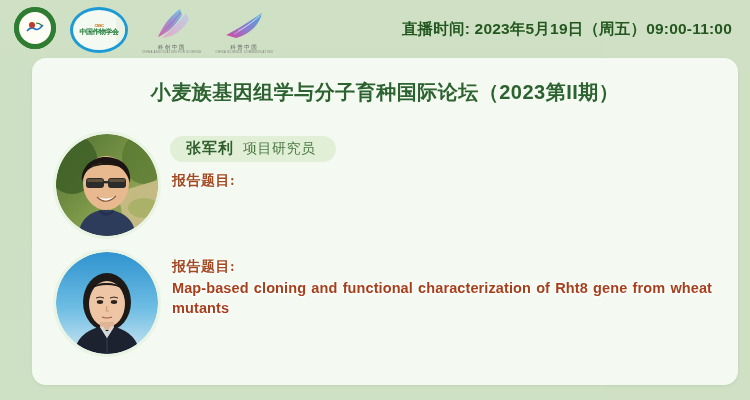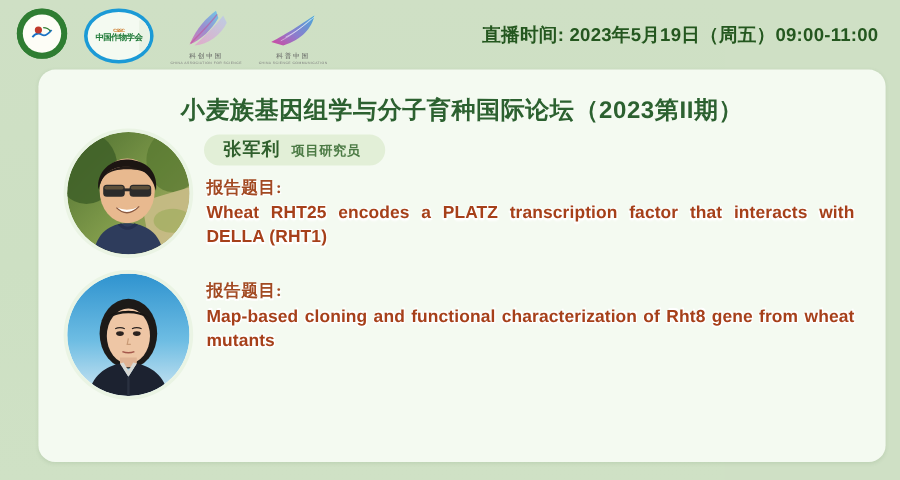--- a/index.html
+++ b/index.html
@@ -144,21 +144,21 @@
     margin: 22px 0 0 0;
     text-align: center;
     font-size: 20px;
     font-weight: bold;
     color: #2c6130;
     letter-spacing: .5px;
     line-height: 1.2;
   }
 
   .speakers {
-    margin-top: 4px;
+    margin-top: 28px;
     padding: 0 0 0 20px;
   }
   .speaker {
     display: flex;
     align-items: flex-start;
     margin-bottom: 14px;
   }
 
   .avatar-wrap {
     flex: 0 0 auto;
@@ -190,22 +190,22 @@
     padding: 3px 20px 4px 16px;
     margin-bottom: 6px;
   }
   .sp-name {
     font-size: 15px;
     font-weight: bold;
     color: #2f5f2c;
     letter-spacing: 1px;
   }
   .sp-role {
-    font-size: 11px;
-    font-weight: bold;
+    font-size: 14px;
+    font-weight: normal;
     color: #4b7a44;
     margin-left: 9px;
     letter-spacing: .5px;
   }
 
   .topic-label {
     font-size: 14px;
     font-weight: bold;
     color: #a24a22;
     letter-spacing: .5px;
@@ -347,21 +347,20 @@
               </g>
             </svg>
           </div>
         </div>
         <div class="sp-body">
           <div class="name-pill">
             <span class="sp-name">张军利</span>
             <span class="sp-role">项目研究员</span>
           </div>
           <div class="topic-label">报告题目:</div>
-          <div class="topic-text">Wheat RHT25 encodes a PLATZ transcription factor that interacts with DELLA (RHT1)</div>
         </div>
       </div>
 
       <div class="speaker">
         <div class="avatar-wrap">
           <div class="avatar">
             <svg viewBox="0 0 102 102" width="102" height="102">
               <defs>
                 <clipPath id="cl2">
                     <circle cx="51" cy="51" r="51"></circle>

